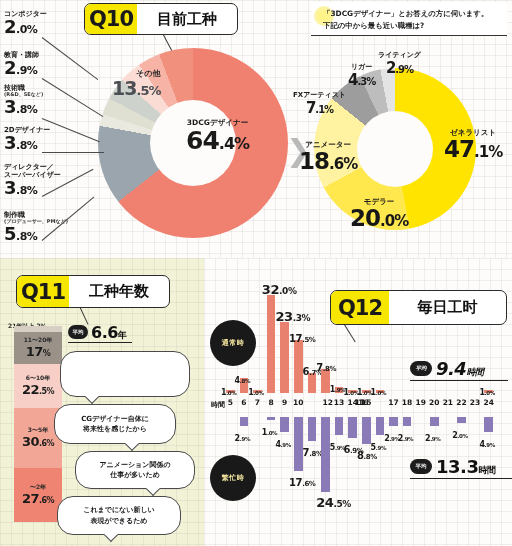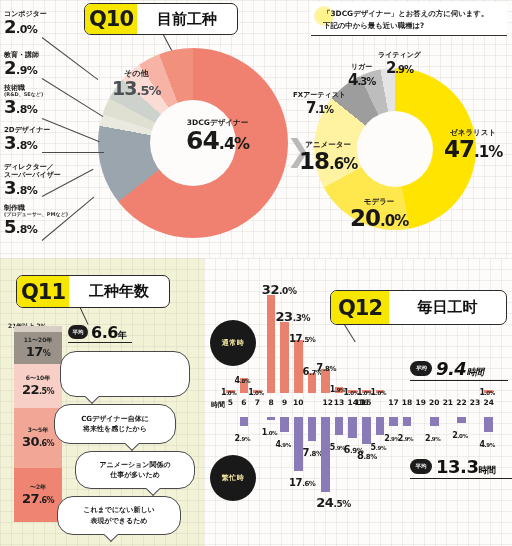--- a/index.html
+++ b/index.html
@@ -199,21 +199,21 @@
   </div>
 
   <div class="donut" id="donut-left" style="background: conic-gradient(rgb(240, 128, 112) 0deg, rgb(240, 128, 112) 231.84deg, rgb(154, 165, 173) 231.84deg, rgb(154, 165, 173) 280.44deg, rgb(233, 233, 224) 280.44deg, rgb(233, 233, 224) 287.64deg, rgb(224, 224, 210) 287.64deg, rgb(224, 224, 210) 298.08deg, rgb(205, 210, 204) 298.08deg, rgb(205, 210, 204) 311.76deg, rgb(251, 220, 213) 311.76deg, rgb(251, 220, 213) 325.44deg, rgb(247, 179, 166) 325.44deg, rgb(247, 179, 166) 339.12deg, rgb(242, 144, 126) 339.12deg, rgb(242, 144, 126) 360deg);">
     <div class="hole"></div>
   </div>
 
   <div class="donutLabel" style="left:186px;top:118px;">
     <div class="nm">3DCGデザイナー</div>
     <div class="pc"><span class="big">64</span><span class="sml">.4%</span></div>
   </div>
-  <div class="donutLabel otherLabel" style="left:112px;top:68px;">
+  <div class="donutLabel otherLabel" style="left:112px;top:68px;text-align:right;">
     <div class="nm">その他</div>
     <div class="pc"><span class="big">13</span><span class="sml">.5%</span></div>
   </div>
 
   <div class="sideLabel" style="left:4px;top:10px;">
     <div class="nm">コンポジター</div>
     <div class="pc"><span class="big">2</span><span class="sml">.0%</span></div>
   </div>
   <div class="connector" style="left:42px;top:37px;width:70px;transform:rotate(37deg);"></div>
 
@@ -236,21 +236,21 @@
   </div>
   <div class="connector" style="left:42px;top:152px;width:62px;transform:rotate(0deg);"></div>
 
   <div class="sideLabel" style="left:4px;top:163px;">
     <div class="nm">ディレクター／</div>
     <div class="nm">スーパーバイザー</div>
     <div class="pc"><span class="big">3</span><span class="sml">.8%</span></div>
   </div>
   <div class="connector" style="left:42px;top:196px;width:58px;transform:rotate(-28deg);"></div>
 
-  <div class="sideLabel" style="left:4px;top:204px;">
+  <div class="sideLabel" style="left:4px;top:211px;">
     <div class="nm">制作職</div>
     <div class="sub">(プロデューサー、PMなど)</div>
     <div class="pc"><span class="big">5</span><span class="sml">.8%</span></div>
   </div>
   <div class="connector" style="left:42px;top:240px;width:68px;transform:rotate(-40deg);"></div>
 
   <div id="chev">❯</div>
 
   <div class="donut" id="donut-right" style="background: conic-gradient(rgb(255, 228, 0) 0deg, rgb(255, 228, 0) 169.56deg, rgb(255, 232, 77) 169.56deg, rgb(255, 232, 77) 241.56deg, rgb(255, 242, 160) 241.56deg, rgb(255, 242, 160) 308.52deg, rgb(157, 157, 157) 308.52deg, rgb(157, 157, 157) 334.08deg, rgb(189, 189, 189) 334.08deg, rgb(189, 189, 189) 349.56deg, rgb(228, 228, 228) 349.56deg, rgb(228, 228, 228) 360deg);">
     <div class="hole"></div>

